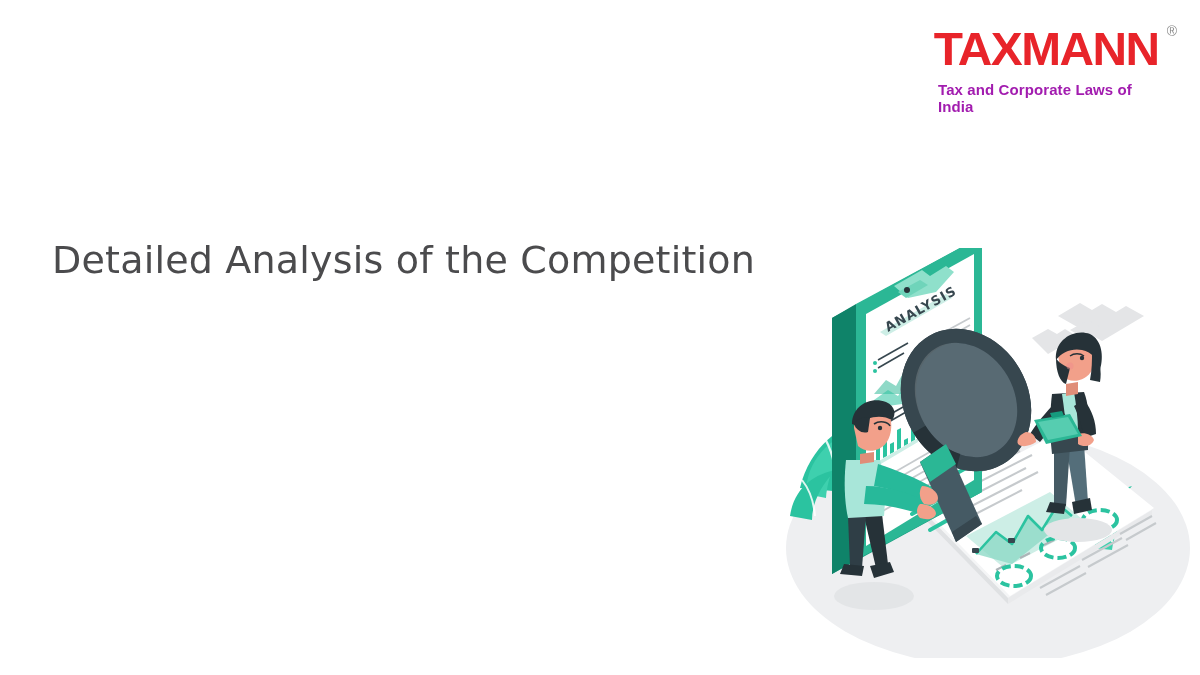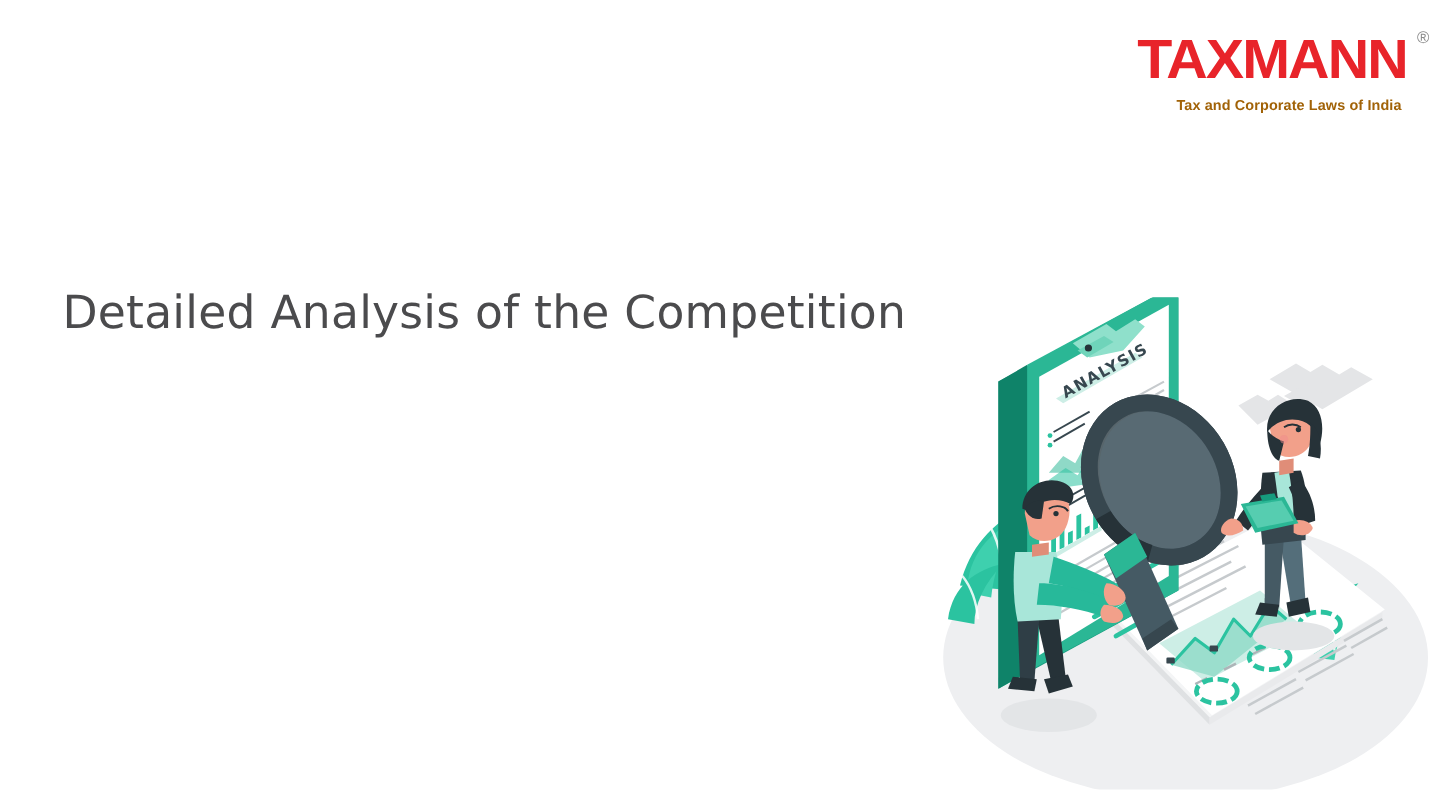--- a/index.html
+++ b/index.html
@@ -16,21 +16,21 @@
     height: 675px;
     background: #ffffff;
     overflow: hidden;
   }
 
   
   .brand {
     position: absolute;
     top: 26px;
     right: 32px;
-    text-align: right;
+    text-align: left;
     width: 230px;
   }
   .brand-wordmark {
     position: relative;
     display: inline-block;
     font-family: "Liberation Sans", sans-serif;
     font-weight: bold;
     font-size: 46px;
     letter-spacing: -1.5px;
     color: #e8242a;
@@ -44,22 +44,22 @@
     font-size: 14px;
     font-weight: normal;
     color: #8a8a8a;
     letter-spacing: 0;
     transform: scaleX(0.96);
   }
   .brand-tagline {
     margin-top: 9px;
     font-family: "Liberation Sans", sans-serif;
     font-weight: bold;
-    font-size: 12px;
-    color: #a16207;
+    font-size: 15px;
+    color: #a21caf;
     letter-spacing: 0.1px;
   }
 
   
   .title {
     position: absolute;
     left: 52px;
     top: 208px;
     width: 810px;
     font-family: "DejaVu Sans", sans-serif;

